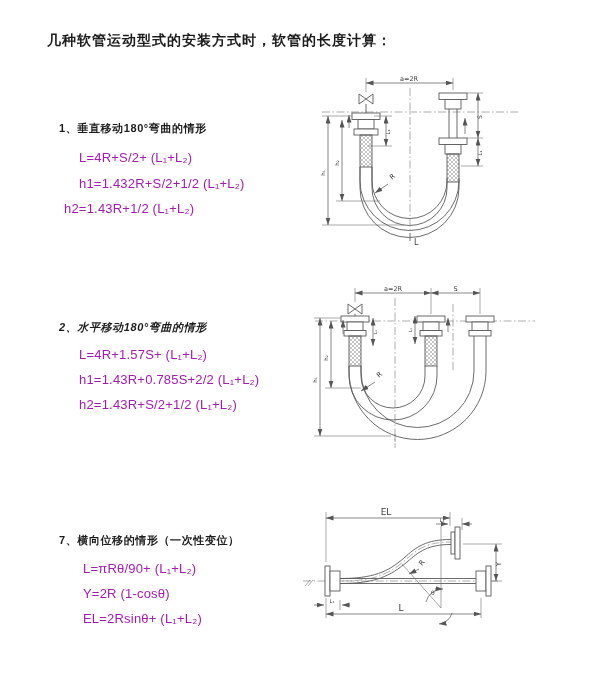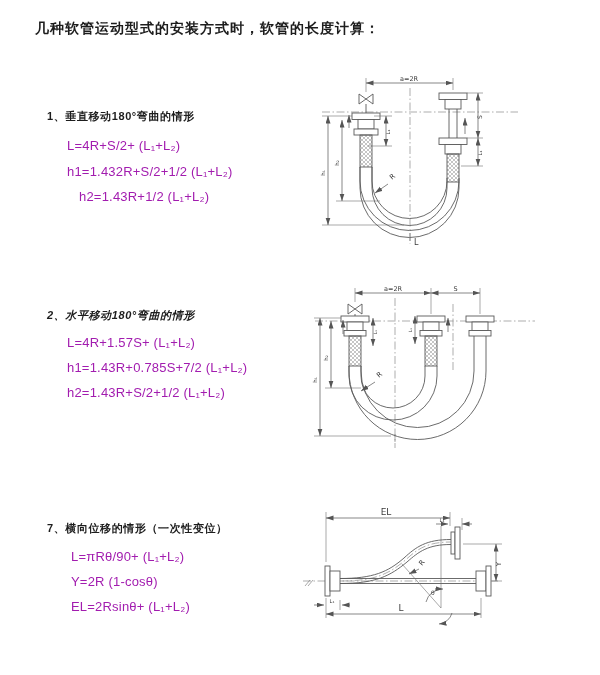--- a/index.html
+++ b/index.html
@@ -1,21 +1,21 @@
 <!DOCTYPE html>
 <html><head>
 <meta charset="utf-8">
 <style>
   html,body{margin:0;padding:0;}
   body{
     width:600px;height:675px;background:#ffffff;position:relative;
     font-family:"Liberation Sans","DejaVu Sans",sans-serif;
     -webkit-font-smoothing:antialiased;
   }
-  .abs{position:absolute;margin:0;white-space:nowrap;}
+  .abs{position:absolute;margin:12px;white-space:nowrap;}
   .cn{font-weight:700;color:#1d1d1d;font-size:11px;letter-spacing:0.6px;}
   .title{font-size:14px;letter-spacing:1px;}
   .formula{font-weight:400;color:#a21caf;font-size:13px;letter-spacing:0.2px;}
   svg{position:absolute;overflow:visible;}
   svg text{font-family:"DejaVu Sans","Liberation Sans",sans-serif;fill:#3c3c3c;}
   .ln{stroke:#5a5a5a;fill:none;stroke-width:0.9;}
   .thin{stroke:#6e6e6e;fill:none;stroke-width:0.6;}
   .cl{stroke:#8b8b8b;fill:none;stroke-width:0.7;stroke-dasharray:8 2.5 1.5 2.5;}
   .dim{stroke:#555;fill:none;stroke-width:0.7;}
   .flange{fill:#ffffff;stroke:#5a5a5a;stroke-width:0.9;}
@@ -23,27 +23,27 @@
 </style>
 </head>
 <body>
 
 <p class="abs cn title" style="left:35px;top:20px;">几种软管运动型式的安装方式时，软管的长度计算：</p>
 
 <div>
   <p class="abs cn" style="left:47px;top:109px;">1、垂直移动180°弯曲的情形</p>
   <p class="abs formula" style="left:67px;top:138px;">L=4R+S/2+ (L₁+L₂)</p>
   <p class="abs formula" style="left:67px;top:164px;">h1=1.432R+S/2+1/2 (L₁+L₂)</p>
-  <p class="abs formula" style="left:79px;top:189px;">h2=1.43R+1/2 (L₁+L₂)</p>
+  <p class="abs formula" style="left:52px;top:189px;">h2=1.43R+1/2 (L₁+L₂)</p>
 </div>
 
 <div>
   <p class="abs cn" style="left:47px;top:308px;font-style:italic;">2、水平移动180°弯曲的情形</p>
   <p class="abs formula" style="left:67px;top:335px;text-align:center;">L=4R+1.57S+ (L₁+L₂)</p>
-  <p class="abs formula" style="left:67px;top:360px;">h1=1.43R+0.785S+7/2 (L₁+L₂)</p>
+  <p class="abs formula" style="left:67px;top:360px;">h1=1.43R+0.785S+2/2 (L₁+L₂)</p>
   <p class="abs formula" style="left:67px;top:385px;">h2=1.43R+S/2+1/2 (L₁+L₂)</p>
 </div>
 
 <div>
   <p class="abs cn" style="left:47px;top:521px;">7、横向位移的情形（一次性变位）</p>
   <p class="abs formula" style="left:71px;top:549px;">L=πRθ/90+ (L₁+L₂)</p>
   <p class="abs formula" style="left:71px;top:574px;">Y=2R (1-cosθ)</p>
   <p class="abs formula" style="left:71px;top:599px;">EL=2Rsinθ+ (L₁+L₂)</p>
 </div>
 

